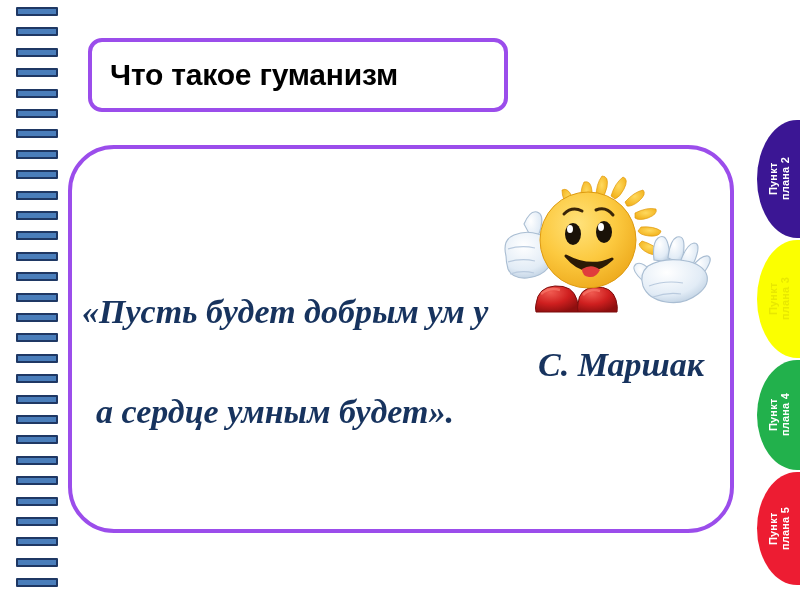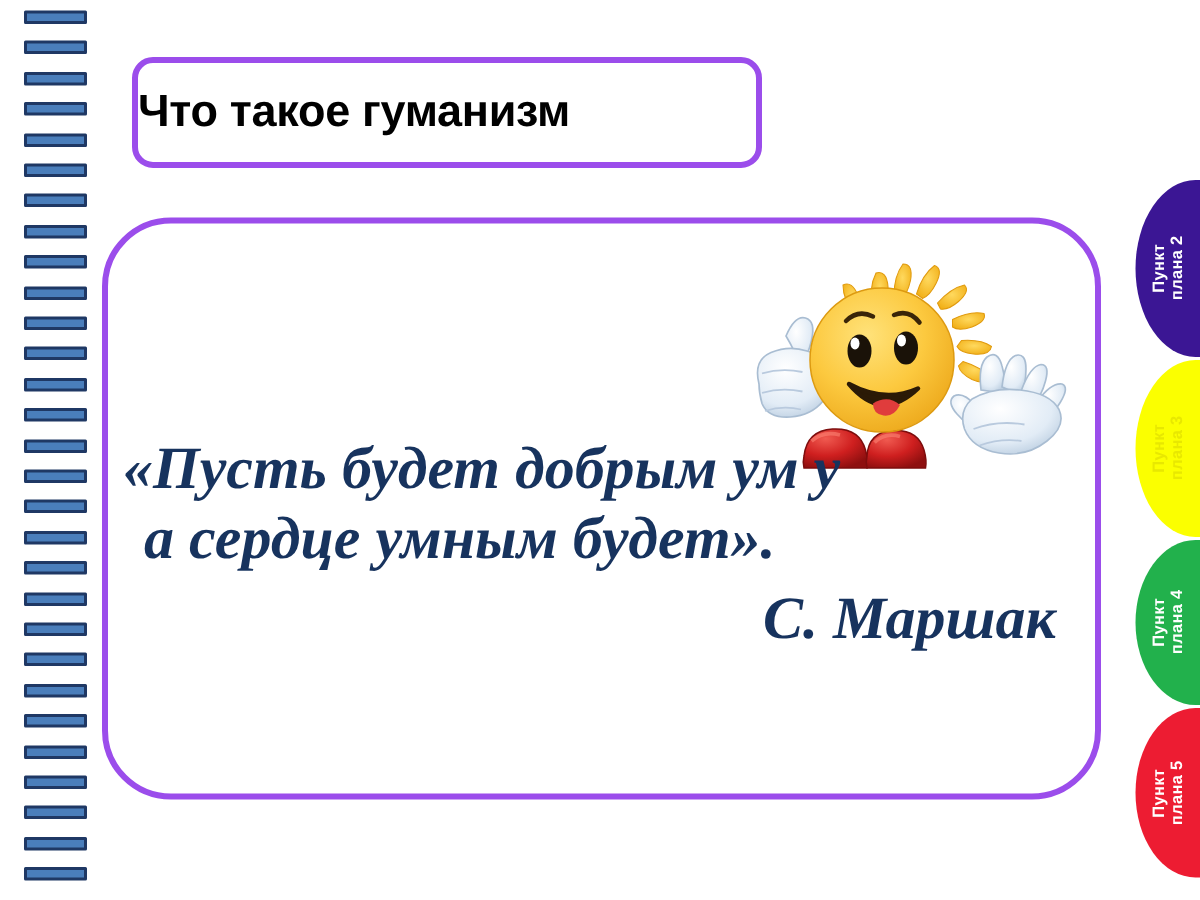--- a/index.html
+++ b/index.html
@@ -48,21 +48,21 @@
     border-radius: 14px;
     display: flex;
     align-items: center;
     justify-content: flex-start;
   }
   #title-text {
     font-family: "Liberation Sans", sans-serif;
     font-size: 30px;
     font-weight: bold;
     color: #000000;
-    padding-left: 0;
+    padding-left: 18px;
     letter-spacing: -0.2px;
     white-space: nowrap;
   }
 
   
   #content-box {
     position: absolute;
     left: 68px;
     top: 145px;
     width: 666px;
@@ -75,21 +75,21 @@
 
   
   #quote {
     position: absolute;
     left: 82px;
     top: 288px;
     width: 640px;
     font-family: "Liberation Serif", "DejaVu Serif", serif;
     font-style: italic;
     font-weight: bold;
-    font-size: 40px;
+    font-size: 34px;
     line-height: 47px;
     color: #17335e;
   }
   .q-line { white-space: pre; }
   .q-line.indent { padding-left: 14px; }
   .q-line.author {
     text-align: right;
     padding-right: 18px;
     padding-top: 6px;
   }
@@ -253,22 +253,22 @@
       <ellipse cx="123" cy="75" rx="3" ry="4" fill="#ffffff"></ellipse>
 
       <path d="M88 104 q22 26 46 3 q-22 10 -46 -3 z" fill="#2b1a06"></path>
       <path d="M88 104 q22 26 46 3 q-22 10 -46 -3 z" fill="none" stroke="#2b1a06" stroke-width="3" stroke-linejoin="round"></path>
       <path d="M104 117 q10 -6 18 1 q-4 8 -11 7 q-7 -1 -7 -8 z" fill="#e03c3c"></path>
     </g>
   </svg>
 
   <div id="quote">
     <div class="q-line">«Пусть будет добрым ум у</div>
+    <div class="q-line author">С. Маршак</div>
     <div class="q-line indent">а сердце умным будет».</div>
-    <div class="q-line author">С. Маршак</div>
   </div>
 
   <div class="tab" id="tab-2">
     <span class="tab-label">Пункт
 плана 2</span>
   </div>
   <div class="tab" id="tab-3">
     <span class="tab-label">Пункт
 плана 3</span>
   </div>

